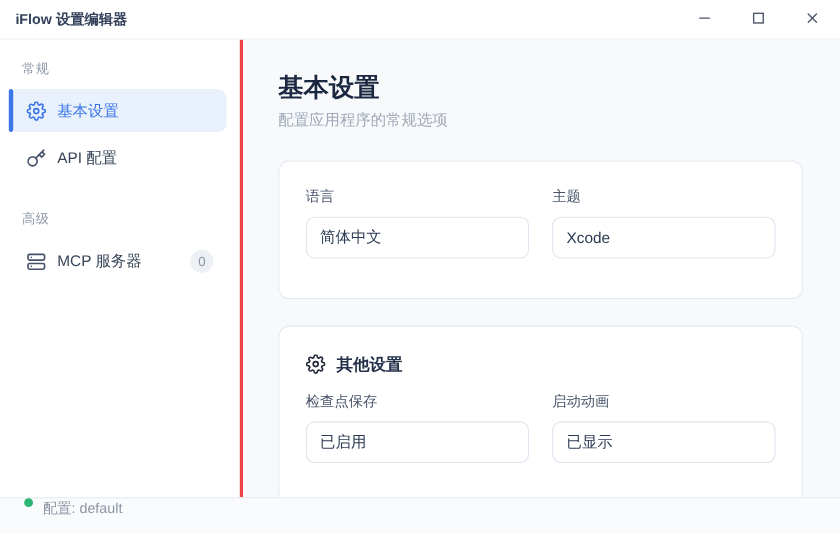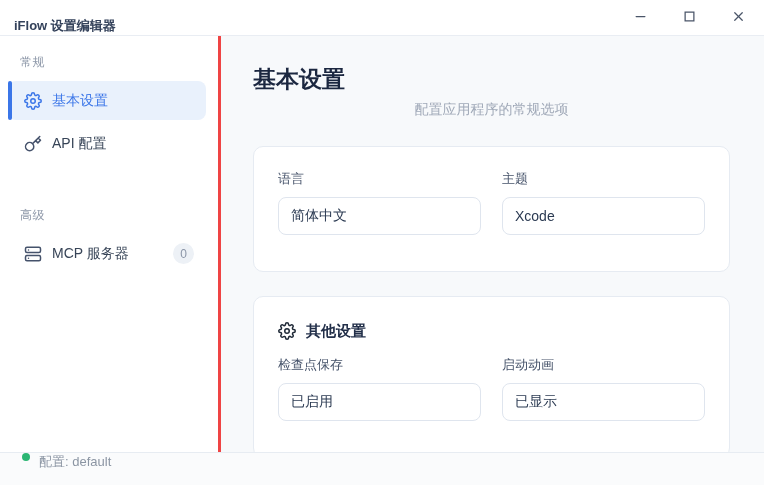--- a/index.html
+++ b/index.html
@@ -10,21 +10,21 @@
     color: #2b3a52;
     font-size: 14px;
   }
   .window { width: 764px; height: 485px; display: flex; flex-direction: column; background: #ffffff; }
 
   
   .titlebar {
     height: 36px; flex: 0 0 36px;
     background: #ffffff;
     border-bottom: 1px solid #e9edf3;
-    display: flex; align-items: flex-end;
+    display: flex; align-items: center;
     padding-left: 14px;
   }
   .titlebar .title { font-size: 13px; font-weight: 600; color: #33415a; }
   .win-controls { margin-left: auto; display: flex; align-items: center; height: 100%; }
   .win-btn {
     width: 49px; height: 100%;
     background: transparent; border: none;
     display: flex; align-items: center; justify-content: center;
     color: #4a5568; cursor: pointer;
   }
@@ -39,21 +39,21 @@
     background: #ffffff;
     border-right: 3px solid #ef4444;
     padding-top: 18px;
     overflow: hidden;
   }
   .section-label {
     font-size: 12px; color: #8e98a9;
     margin: 0 0 10px 20px;
     letter-spacing: 0.5px;
   }
-  .section-label.adv { margin-top: 44px; }
+  .section-label.adv { margin-top: 28px; }
   .nav-item {
     position: relative;
     margin: 0 12px 4px 8px;
     height: 39px;
     display: flex; align-items: center;
     padding: 0 12px 0 16px;
     border-radius: 8px;
     color: #374457;
     cursor: pointer;
     font-size: 14px;
@@ -76,21 +76,21 @@
     display: inline-flex; align-items: center; justify-content: center;
   }
 
   .main {
     flex: 1 1 auto;
     background: #f7f9fb;
     padding: 28px 34px 0 32px;
     overflow: hidden;
   }
   .main h1 { font-size: 23px; font-weight: 700; color: #1b2740; line-height: 30px; }
-  .subtitle { font-size: 14px; color: #a0a9b8; margin-top: 6px; line-height: 18px; text-align: center; }
+  .subtitle { font-size: 14px; color: #a0a9b8; margin-top: 6px; line-height: 18px; }
 
   .card {
     margin-top: 28px;
     background: #ffffff;
     border: 1px solid #e6ebf2;
     border-radius: 10px;
     padding: 24px 24px 36px 24px;
   }
   .card + .card { margin-top: 24px; }
   .card-header { display: flex; align-items: center; height: 20px; margin-bottom: 16px; }

